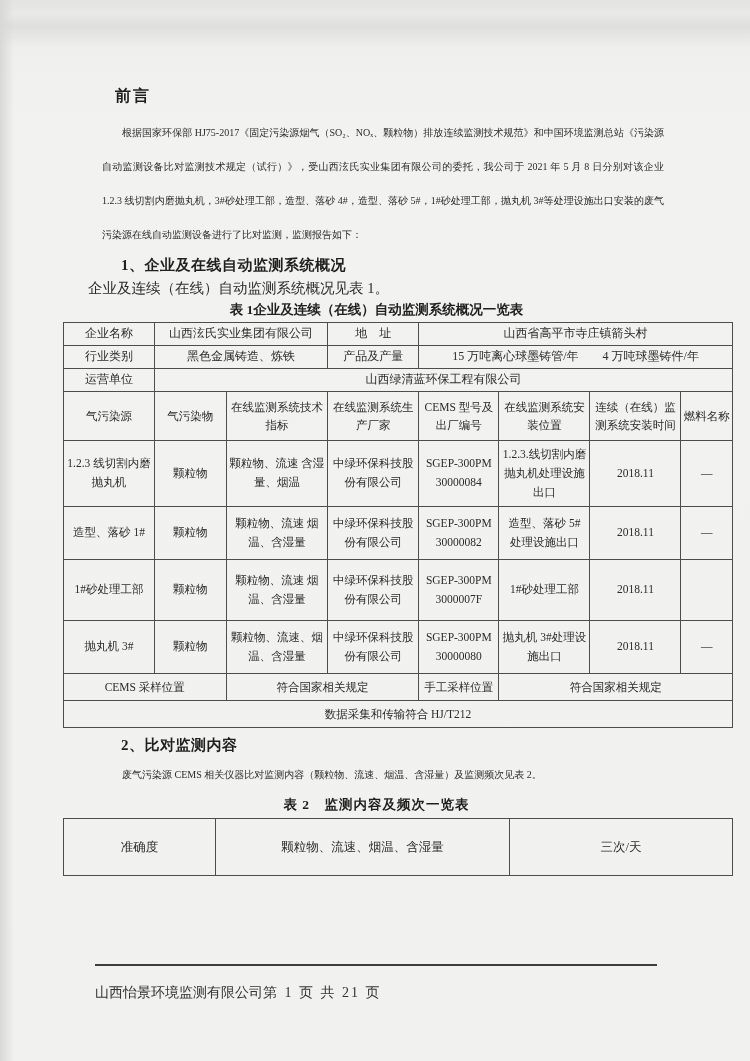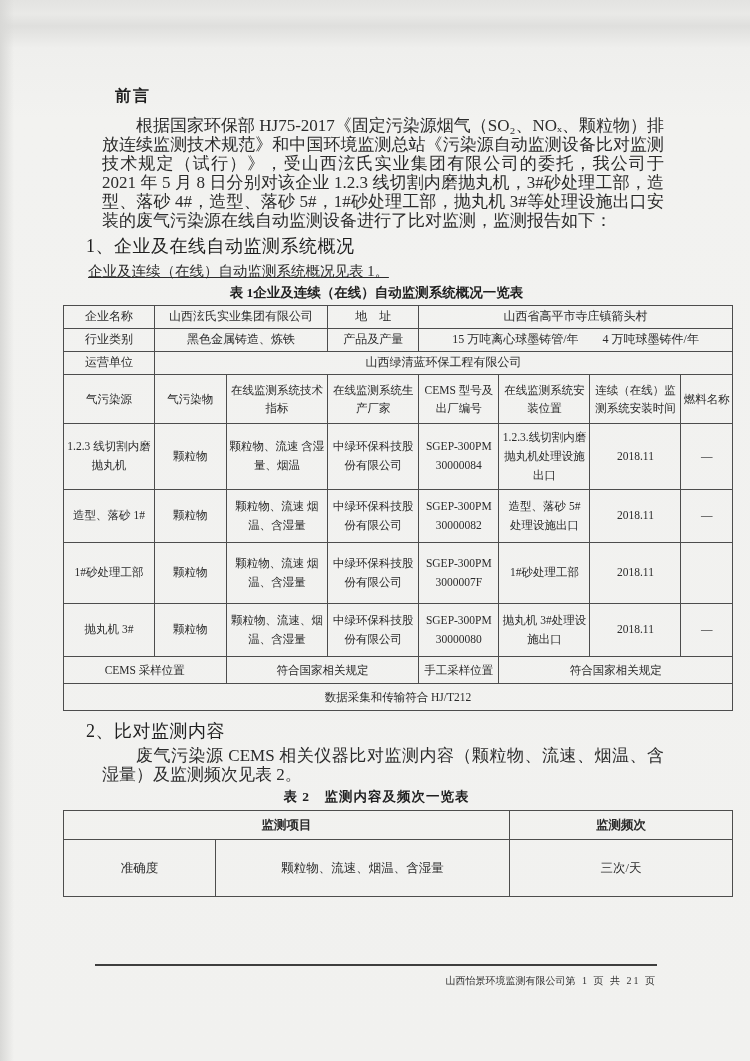--- a/index.html
+++ b/index.html
@@ -15,43 +15,43 @@
     background:linear-gradient(180deg,#e3e3e1 0px,#e9e9e7 14px,#dfdfdd 26px,#efefed 48px,#f2f2f0 120px,#f1f1ef 100%);
   }
   .page::before{
     content:"";position:absolute;left:0;top:0;bottom:0;width:14px;
     background:linear-gradient(90deg,#d8d8d6,rgba(240,240,238,0));
   }
   .content{position:absolute;left:63px;top:86px;width:627px;}
   .preface-title{font-size:16px;font-weight:bold;color:#1f1f1f;margin:0 0 9px 52px;letter-spacing:2px;}
   .para{
     margin:0 0 4px 39px;width:562px;
-    font-size:17px;line-height:19px;text-align:justify;text-indent:2em;
+    font-size:10px;line-height:34px;text-align:justify;text-indent:2em;
     color:#2b2b2b;
   }
-  .sec-heading{font-size:18px;font-weight:normal;color:#1f1f1f;margin:3px 0 3px 23px;letter-spacing:.5px;}
-  .intro-line{font-size:14.5px;margin:0 0 2px 25px;line-height:21px;color:#2b2b2b;text-decoration:underline;}
+  .sec-heading{font-size:15px;font-weight:bold;color:#1f1f1f;margin:3px 0 3px 58px;letter-spacing:.5px;}
+  .intro-line{font-size:14.5px;margin:0 0 2px 25px;line-height:21px;color:#2b2b2b;}
   .tbl-caption{display:flex;justify-content:center;font-size:13.5px;font-weight:bold;color:#1f1f1f;margin:1px 0 3px 0;}
   .tbl-caption2{text-align:center;font-size:13.5px;font-weight:bold;color:#1f1f1f;margin:4px 0 4px 0;letter-spacing:1px;}
   table{width:670px;border-collapse:collapse;table-layout:fixed;font-size:11.5px;color:#2b2b2b;}
   td,th{border:1px solid #4d4d4d;text-align:center;vertical-align:middle;padding:2px 2px;line-height:1.65;font-weight:normal;overflow-wrap:break-word;}
   .info-row td{height:20px;font-size:12px;line-height:1.3;padding:1px 2px;}
   .head-row th{height:44px;line-height:1.6;}
   .data-row td{padding:4px 2px;}
   .h46 td{height:44px;}
   .h58 td{height:56px;}
   .h52 td{height:52px;}
   .samp-row td,.note-row td{height:22px;line-height:1.4;}
   .t2 th{height:24px;font-size:12.5px;font-weight:bold;}
   .t2 td{height:52px;font-size:12.5px;}
   .footer{
     position:absolute;left:95px;top:964px;width:562px;
-    border-top:2px solid #3e3e3e;padding-top:8px;
-    display:flex;justify-content:flex-end;align-items:flex-start;
-    font-size:10px;color:#333;
+    border-top:2px solid #3e3e3e;padding-top:18px;
+    display:flex;justify-content:flex-start;align-items:flex-start;
+    font-size:14px;color:#333;
   }
   .footer .pageinfo{letter-spacing:2px;}
 </style>
 </head>
 <body>
 
 <div class="page">
   <div class="content">
 
     <div class="preface-title">前言</div>
@@ -163,24 +163,20 @@
     <div class="tbl-caption2">表 2　监测内容及频次一览表</div>
 
     <table class="t2">
       <colgroup>
         <col style="width:22.7%">
           <col style="width:44.0%">
           <col style="width:33.3%">
       </colgroup>
       <tbody>
         <tr>
-          <th colspan="2">监测项目</th>
-          <th>监测频次</th>
-        </tr>
-        <tr>
           <td>准确度</td>
           <td>颗粒物、流速、烟温、含湿量</td>
           <td>三次/天</td>
         </tr>
       </tbody>
     </table>
 
   </div>
 
   <div class="footer">

